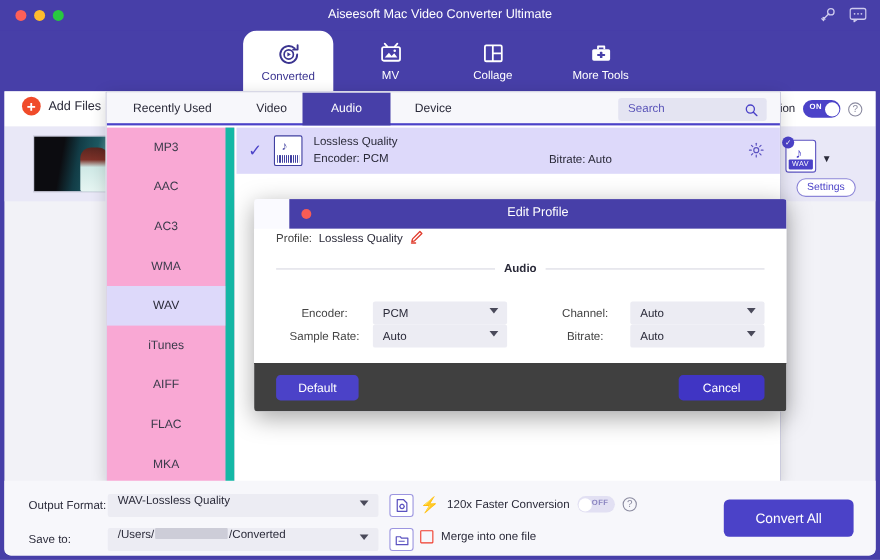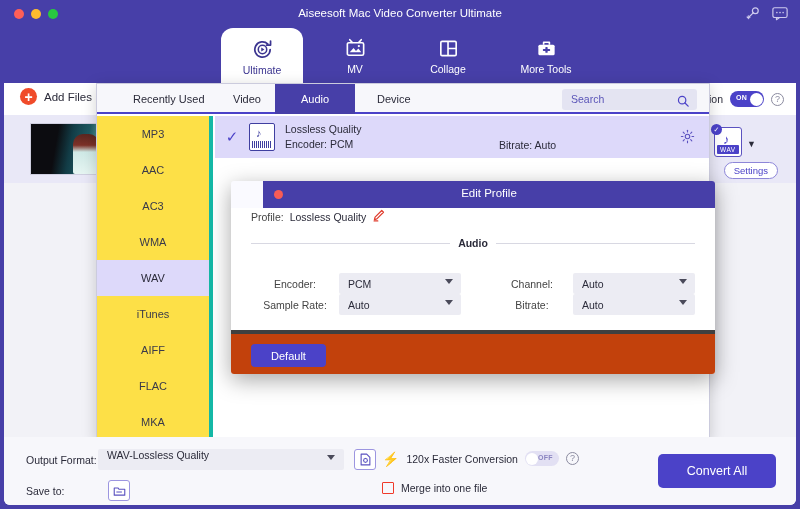--- a/index.html
+++ b/index.html
@@ -160,21 +160,21 @@
     position: absolute; right: 14px; top: 5px;
     width: 135px; height: 21px; background: #e4e4f2; border-radius: 3px;
   }
   .searchbox .ph {
     position: absolute; left: 9px; top: 4px; font-size: 10.5px; color: #5a54b8;
   }
   .searchbox .mag { position: absolute; right: 8px; top: 4px; }
 
   .dd-side {
     position: absolute; left: 0; top: 32px; width: 116px; height: 326px;
-    background: #fde047; border-right: 4px solid #14b8a6;
+    background: #f9a8d4; border-right: 8px solid #14b8a6;
     overflow: hidden;
   }
   .fmt-item {
     height: 36px; display: flex; align-items: center; justify-content: center;
     font-size: 11px; color: #3a3a4a;
   }
   .fmt-item.selected { background: #ddd9fa; color: #2b2b3a; }
 
   .dd-main {
     position: absolute; left: 118px; top: 32px; width: 496px; height: 326px;
@@ -245,22 +245,22 @@
     position: relative; height: 21px; background: #ececf3;
     border-radius: 2px; display: flex; align-items: center;
     padding-left: 9px; font-size: 10.5px; color: #2b2b3a;
   }
   .select .car {
     position: absolute; right: 8px; top: 6px; width: 0; height: 0;
     border-left: 4.5px solid transparent; border-right: 4.5px solid transparent;
     border-top: 5px solid #4a4a5a;
   }
   .dlg-foot {
-    position: relative; height: 44px; background: #c2410c;
-    border-top: 4px solid #404040;
+    position: relative; height: 44px; background: #404040;
+    border-top: 1px solid #404040;
     text-decoration: underline;
   }
   .btn {
     position: absolute; top: 10px; height: 23px;
     border-radius: 4px; font-size: 11px; color: #fff;
     display: flex; align-items: center; justify-content: center;
   }
   .btn.default { left: 20px; width: 75px; background: #4b42c8; }
   .btn.createnew { right: 113px; width: 78px; background: #b3afe8; margin-top: 41px; }
   .btn.cancel { right: 20px; width: 78px; background: #4035c4; }
@@ -362,21 +362,21 @@
 
     <div class="navtab active" style="left:221px;">
       <span class="glyph">
         <svg width="23" height="23" viewBox="0 0 24 24">
             <path d="M20 12a8 8 0 1 1-2.4-5.7" fill="none" stroke="#3b3490" stroke-width="1.8" stroke-linecap="round"></path>
             <path d="M20.4 3.2 L20.4 7.4 L16.2 7.4" fill="none" stroke="#3b3490" stroke-width="1.8" stroke-linecap="round" stroke-linejoin="round"></path>
             <circle cx="12" cy="12" r="4.4" fill="none" stroke="#3b3490" stroke-width="1.6"></circle>
             <path d="M10.7 10 L14 12 L10.7 14 Z" fill="#3b3490"></path>
           </svg>
       </span>
-      <span>Ultimate</span>
+      <span>Converted</span>
     </div>
 
     <div class="navtab" style="left:315px;">
       <span class="glyph">
         <svg width="23" height="23" viewBox="0 0 24 24">
             <rect x="3.5" y="6" width="17" height="13" rx="1.6" fill="none" stroke="#fff" stroke-width="1.7"></rect>
             <path d="M6 16 L10 11.5 L12.5 14.5 L15 12 L18 16 Z" fill="#fff"></path>
             <circle cx="15.5" cy="9.5" r="1.2" fill="#fff"></circle>
             <path d="M6 2.8 L8.5 5.6 M18 2.8 L15.5 5.6" stroke="#fff" stroke-width="1.7" stroke-linecap="round"></path>
           </svg>
@@ -436,21 +436,21 @@
       <span class="fmt-caret">▼</span>
       <div class="settings-pill">
         <span>Settings</span>
       </div>
     </div>
   </div>
 
   <div class="dropdown">
 
     <div class="dd-tabs">
-      <div class="dd-tab" style="left:18px;">
+      <div class="dd-tab" style="left:6px;">
         <span>Recently Used</span>
       </div>
       <div class="dd-tab" style="left:118px;">
         <span>Video</span>
       </div>
       <div class="dd-tab active" style="left:178px; width:80px; padding:0;">
         <span>Audio</span>
       </div>
       <div class="dd-tab" style="left:262px;">
         <span>Device</span>
@@ -579,20 +579,23 @@
       </div>
     </div>
 
     <div class="dlg-foot">
       <div class="btn default">
         <span>Default</span>
       </div>
       <div class="btn createnew">
         <span>Create New</span>
       </div>
+      <div class="btn cancel">
+        <span>Cancel</span>
+      </div>
     </div>
   </div>
 
   <div class="bottom">
 
     <div class="brow r1">
       <span class="blabel">Output Format:</span>
       <div class="bselect">
         <span>WAV-Lossless Quality</span>
         <span class="car"></span>
@@ -601,20 +604,26 @@
         <svg width="13" height="13" viewBox="0 0 14 14">
             <path d="M2.3 1.2 L8.3 1.2 L11.7 4.6 L11.7 12.8 L2.3 12.8 Z" fill="none" stroke="#5b52c0" stroke-width="1.2" stroke-linejoin="round"></path>
             <circle cx="7" cy="8" r="2" fill="none" stroke="#5b52c0" stroke-width="1.1"></circle>
             <path d="M7 5.3 L7 6 M7 10 L7 10.7 M4.3 8 L5 8 M9 8 L9.7 8" stroke="#5b52c0" stroke-width="1"></path>
           </svg>
       </div>
     </div>
 
     <div class="brow r2">
       <span class="blabel">Save to:</span>
+      <div class="bselect">
+        <span>/Users/</span>
+        <span class="redact"></span>
+        <span>/Converted</span>
+        <span class="car"></span>
+      </div>
       <div class="ico-btn">
         <svg width="13" height="12" viewBox="0 0 14 13">
             <path d="M1.3 3.2 L5.3 3.2 L6.4 4.6 L12.7 4.6 L12.7 11 L1.3 11 Z" fill="none" stroke="#5b52c0" stroke-width="1.2" stroke-linejoin="round"></path>
             <path d="M3.6 7.6 L9.6 7.6" stroke="#5b52c0" stroke-width="1.1"></path>
           </svg>
       </div>
     </div>
 
     <div class="b-fast">
       <span class="bolt">⚡</span>

